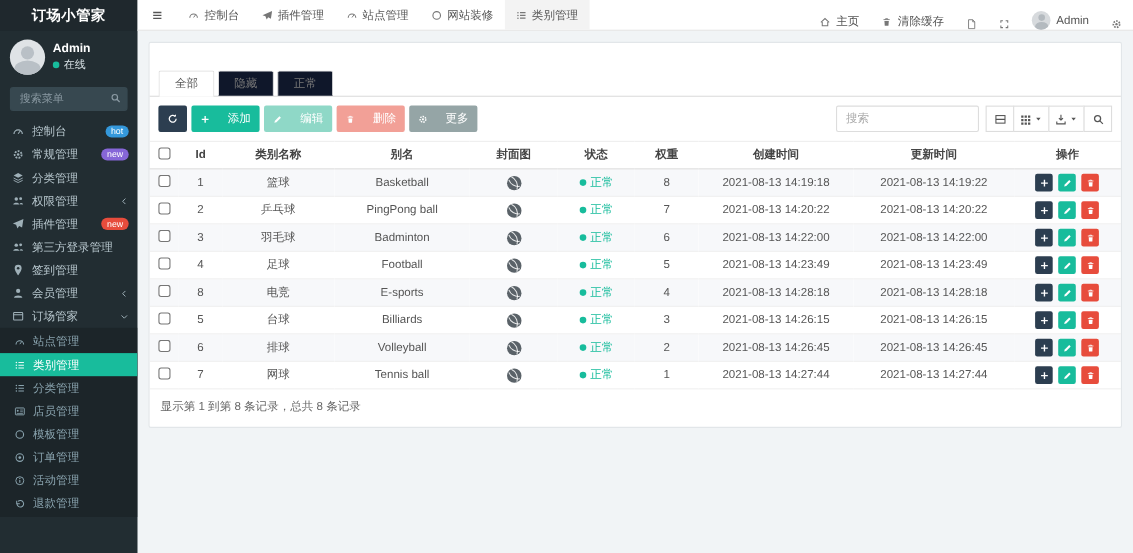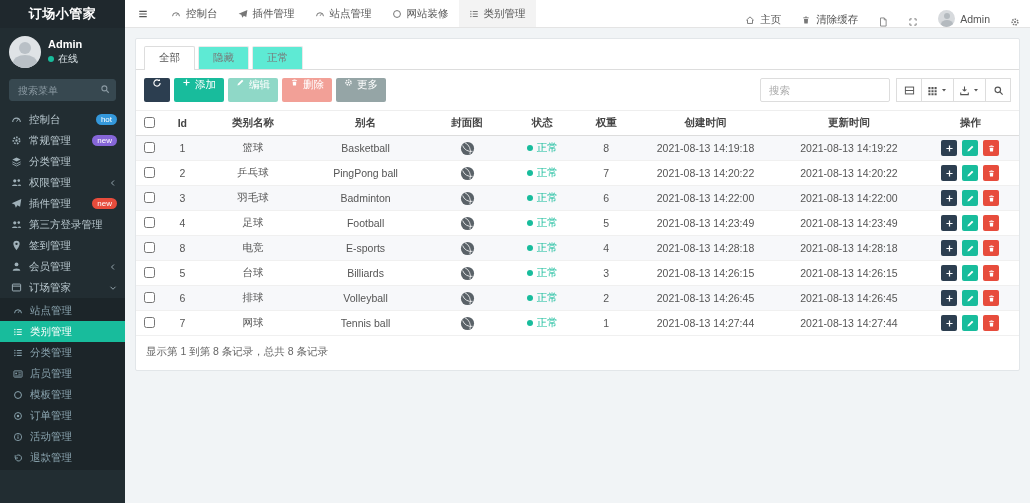--- a/index.html
+++ b/index.html
@@ -45,27 +45,27 @@
   .tn-item.active { background:#f3f3f3; }
   .tn-burger { padding:0 12px; display:flex; align-items:center; cursor:pointer; color:#555; }
   .tn-right { display:flex; align-items:flex-end; }
   .tn-avatar { width:17px; height:17px; border-radius:50%; background:#d7dadd; position:relative; overflow:hidden; }
   .tn-avatar:before { content:""; position:absolute; left:5.5px; top:3px; width:6px; height:6px; border-radius:50%; background:#b4babf; }
   .tn-avatar:after { content:""; position:absolute; left:2.5px; top:10px; width:12px; height:8px; border-radius:50%; background:#b4babf; }
 
   .page { flex:1; padding:10px 10px 0; overflow:hidden; }
   .panel { background:#fff; border:1px solid #e2e6e9; border-radius:2px; }
 
-  .tabs { display:flex; gap:3px; padding:7px 8px 0; border-bottom:1px solid #ddd; }
-  .tab { padding:4px 14px; font-size:10.5px; color:#777; background:#5eead4; border:1px solid #e9e9e9; border-bottom:none; border-radius:2px 2px 0 0; cursor:pointer; }
+  .tabs { display:flex; gap:3px; padding:7px 8px 0; border-bottom:1px solid #ddd;margin-top:18px; }
+  .tab { padding:4px 14px; font-size:10.5px; color:#777; background:#0f172a; border:1px solid #e9e9e9; border-bottom:none; border-radius:2px 2px 0 0; cursor:pointer; }
   .tab.active { background:#fff; border-color:#ddd; color:#555; margin-bottom:-1px; padding-bottom:5px; }
 
   .toolbar { display:flex; align-items:center; justify-content:space-between; padding:8px; }
   .tb-left { display:flex; gap:4px; }
-  .btn { display:inline-flex; gap:4px; border:none; border-radius:2px; color:#fff; font-size:10.5px; padding:0 8px; height:24px; cursor:pointer; font-family:inherit; }
+  .btn { display:inline-flex; align-items:center; gap:16px; border:none; border-radius:2px; color:#fff; font-size:10.5px; padding:0 8px; height:24px; cursor:pointer; font-family:inherit; }
   .btn svg { color:#fff; }
   .btn-dark { background:#2c3e50; width:26px; justify-content:center; padding:0; }
   .btn-green { background:#18bc9c; }
   .btn-green-dis { background:#8fd8c7; }
   .btn-red-dis { background:#f2a097; }
   .btn-gray { background:#95a5a6; }
   .tb-right { display:flex; align-items:center; gap:6px; }
   .tb-search { width:130px; height:24px; border:1px solid #ddd; border-radius:2px; font-size:10.5px; padding:0 8px; color:#555; outline:none; font-family:inherit; }
   .tb-search::placeholder { color:#aaa; }
   .tb-group { display:flex; }

